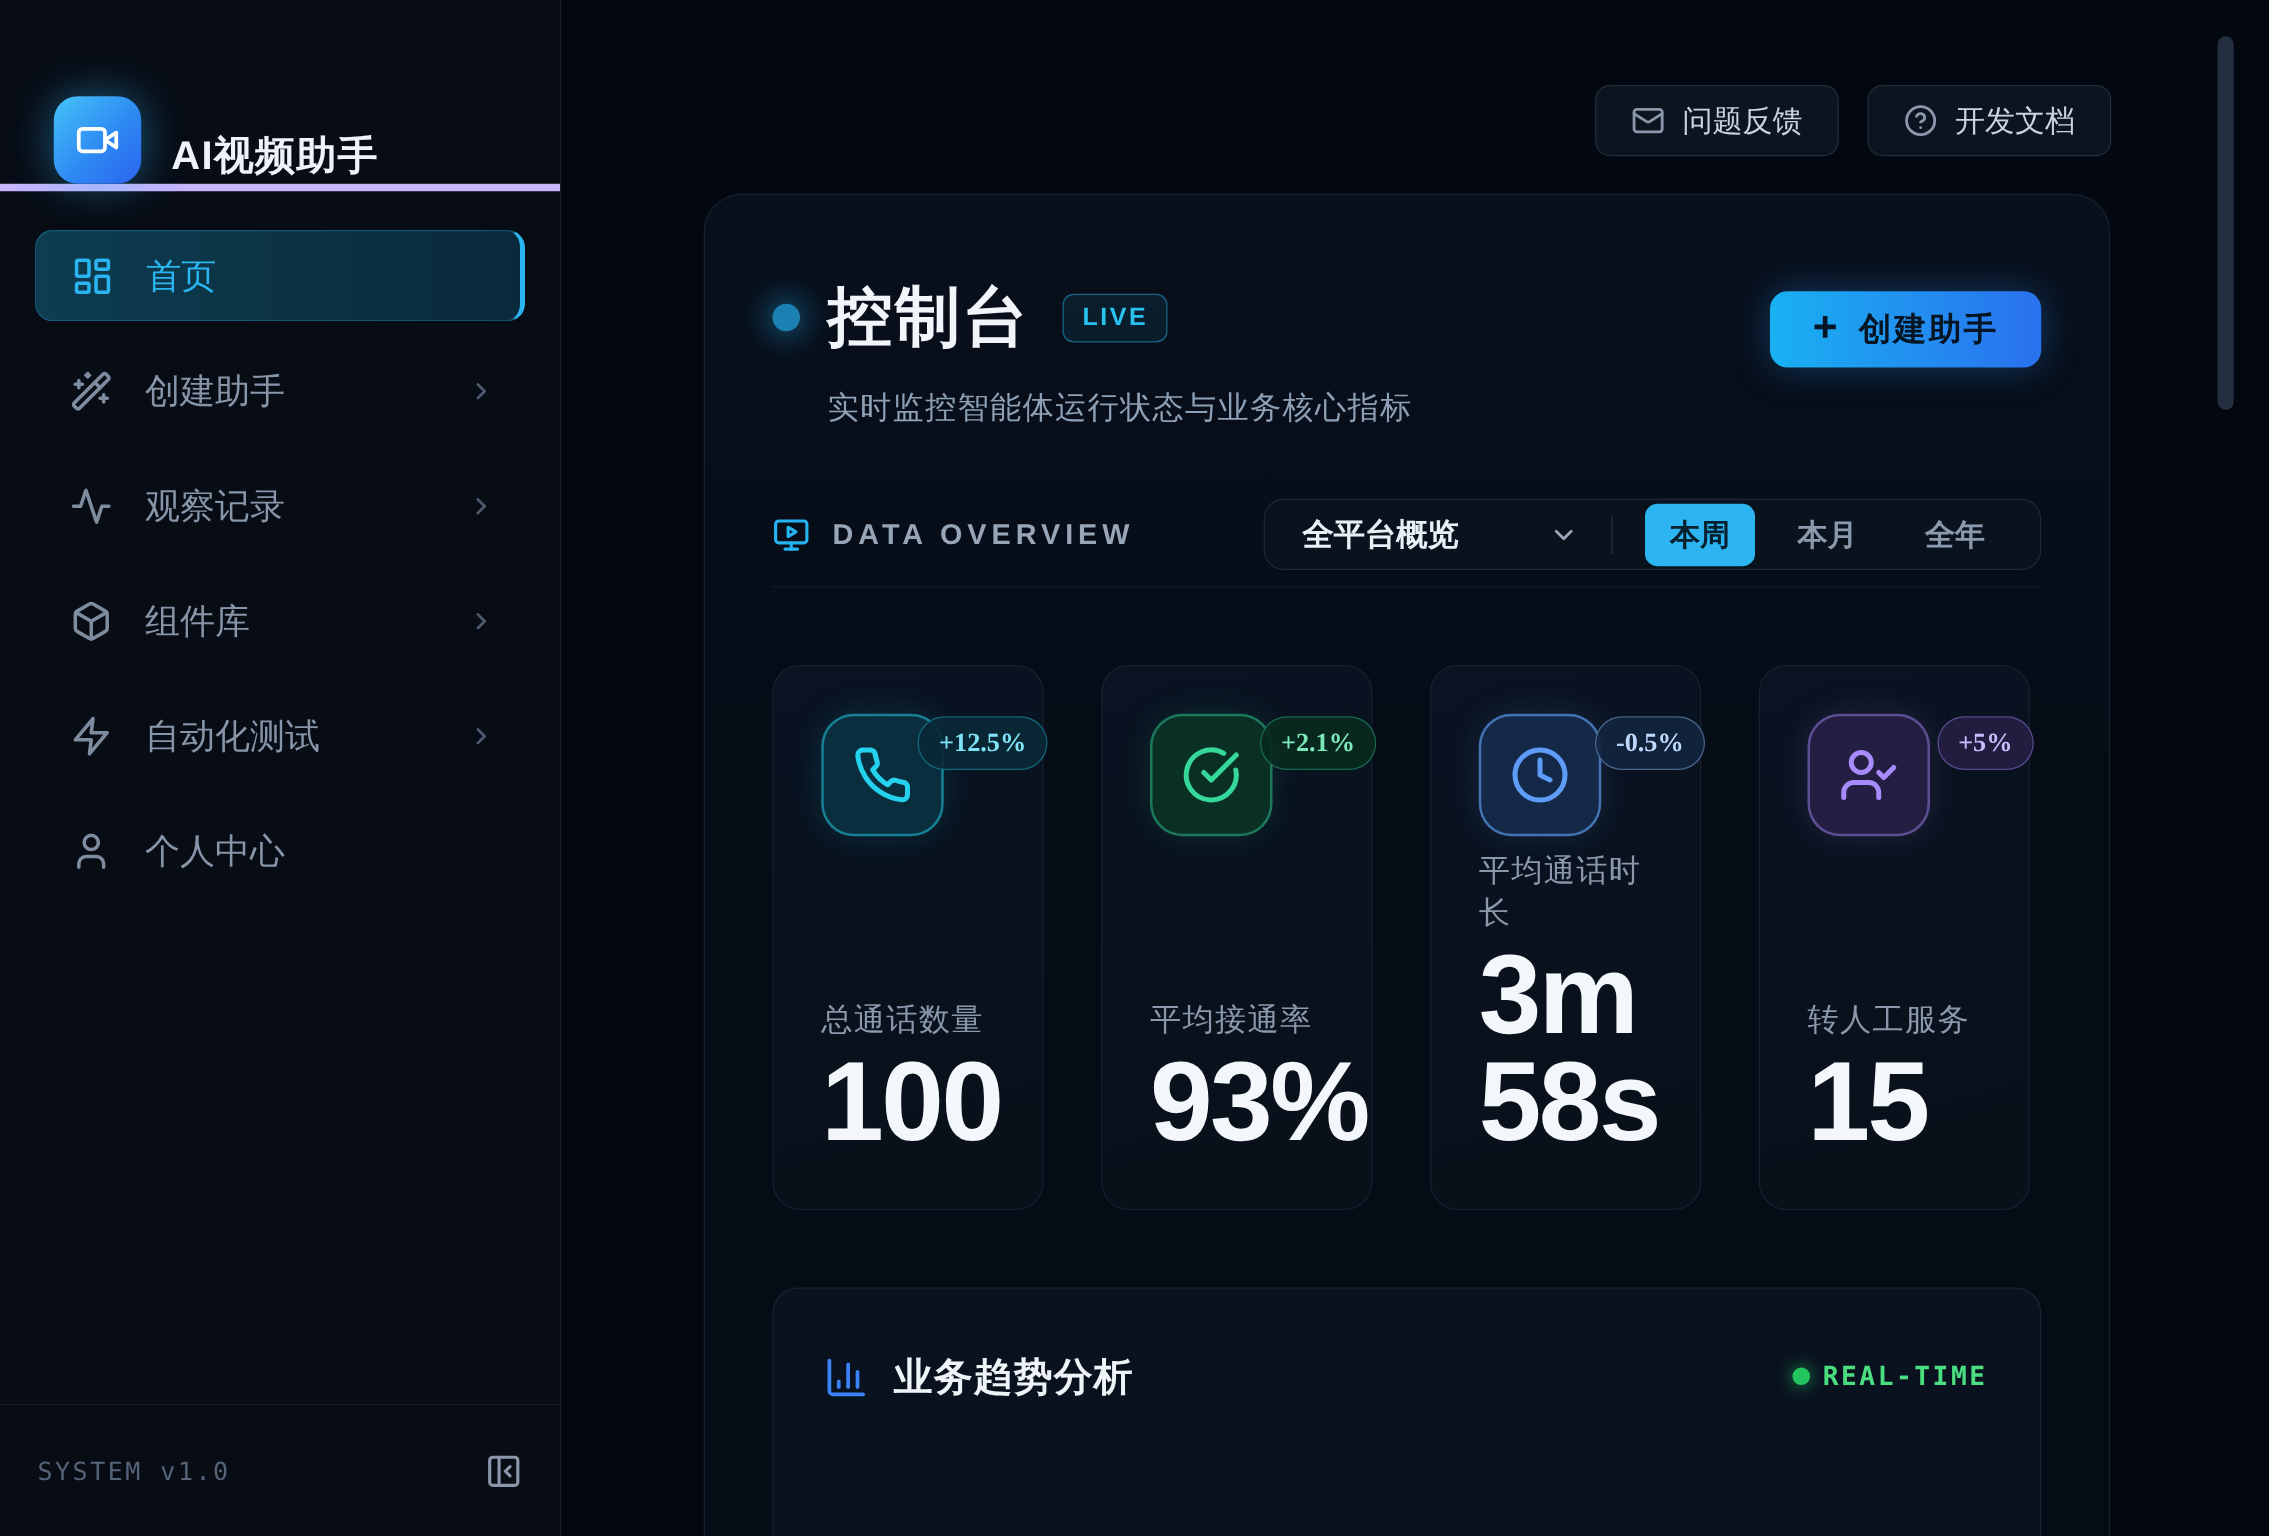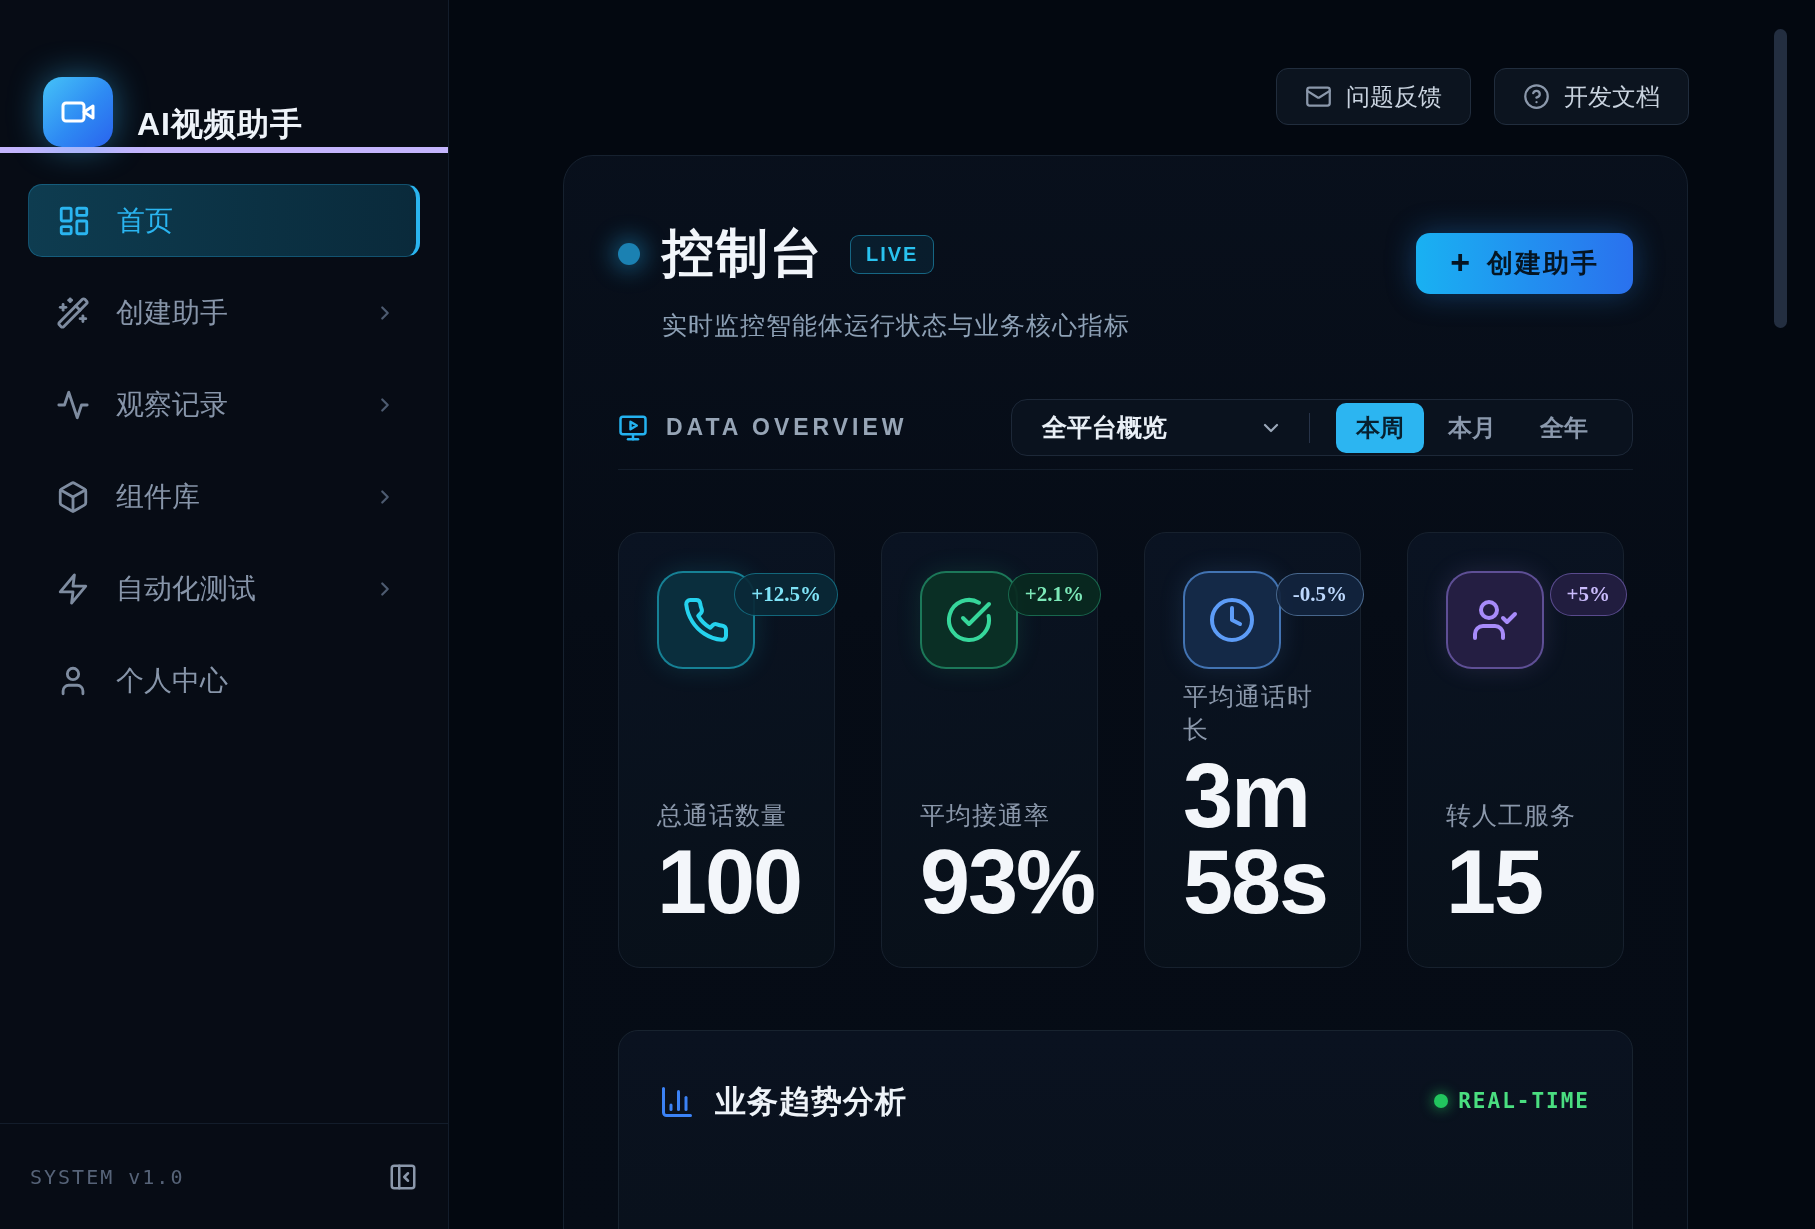--- a/index.html
+++ b/index.html
@@ -100,21 +100,21 @@
   .overview-label { display:flex; align-items:center; gap:18px; }
   .overview-label svg { width:30px; height:30px; color:#24b2f0; }
   .overview-label span { font-size:23px; font-weight:700; color:#97a5b6; letter-spacing:4px; }
   .controls-pill {
     width:622px; height:57px; border-radius:16px; border:1px solid #1d2838;
     background:#0a121e; display:flex; align-items:center; padding:0 24px 0 30px;
   }
   .platform-select { font-size:25px; font-weight:700; color:#e9eff6; cursor:pointer; }
   .controls-pill .chev-down { margin-left:auto; width:24px; height:24px; color:#9aa7b8; cursor:pointer; }
   .vdiv { width:1px; height:30px; background:#273349; margin:0 26px; }
-  .tabs { display:flex; align-items:flex-end; gap:4px; }
+  .tabs { display:flex; align-items:flex-end; gap:14px; }
   .tab { font-size:24px; font-weight:700; color:#8b99ad; padding:9px 20px; border-radius:10px; cursor:pointer; }
   .tab.active { background:#2cb5f1; color:#07202f; }
   .overview-divider { margin-top:13px; border-top:1px solid #131d2b; }
 
   
   .stats-row { margin-top:62px; display:flex; gap:46px; }
   .stat-card {
     position:relative; width:217px; height:436px; border-radius:22px;
     border:1px solid #17212e;
     background:linear-gradient(165deg,#0a1322 0%,#081019 100%);

